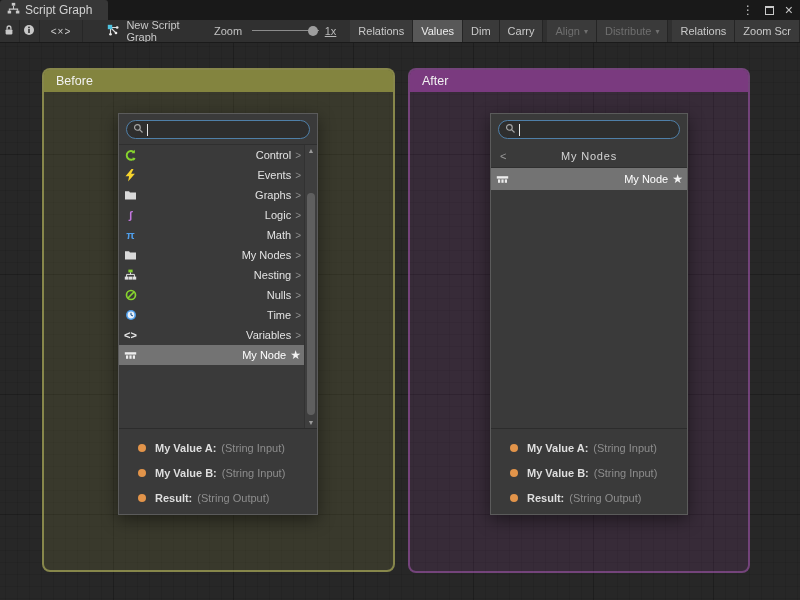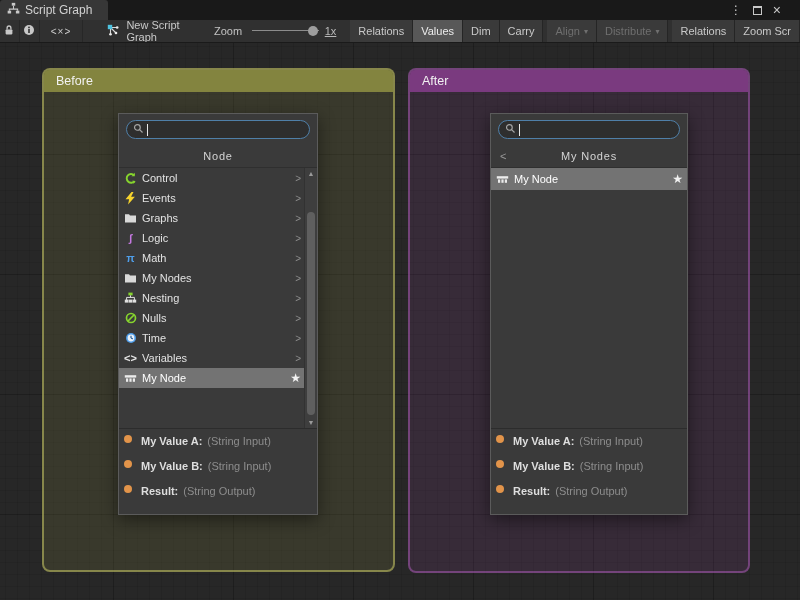--- a/index.html
+++ b/index.html
@@ -1,21 +1,21 @@
 <!DOCTYPE html>
 <html><head>
 <meta charset="utf-8">
 <style>
   html,body{margin:0;padding:0;width:800px;height:600px;overflow:hidden;
     background:#191919;font-family:"Liberation Sans",sans-serif;
     -webkit-font-smoothing:antialiased;}
   *{box-sizing:border-box;user-select:none;}
 
   
-  #tabbar{position:absolute;top:0;left:0;right:12px;height:20px;background:#191919;
+  #tabbar{position:absolute;top:0;left:0;right:0;height:20px;background:#191919;
     display:flex;align-items:flex-end;gap:36px;}
   .tab{height:20px;background:#373737;display:flex;align-items:center;gap:5px;
     padding:0 16px 0 7px;border-radius:3px 3px 0 0;color:#d2d2d2;font-size:12px;}
   .winctl{margin-left:auto;display:flex;align-items:center;gap:11px;
     padding-right:7px;color:#c9c9c9;height:20px;}
   .kebab{font-size:12px;line-height:1;}
   .maxbox{width:9px;height:9px;border:1px solid #c9c9c9;border-top-width:2px;}
   .closex{font-size:14px;line-height:1;}
 
   
@@ -68,21 +68,21 @@
     display:flex;flex-direction:column;font-size:11px;color:#e2e2e2;}
   #finder-before{left:118px;top:70px;}
   #finder-after{left:490px;top:70px;width:198px;}
   .searchwrap{padding:6px 7px 5px;}
   .searchfield{height:19px;background:#2e2e2e;border:1px solid #4f7fa8;
     border-radius:10px;display:flex;align-items:center;padding:0 6px;gap:3px;}
   .caret{width:1px;height:12px;background:#e8e8e8;}
   .fheader{height:23px;display:flex;align-items:center;justify-content:center;
     color:#d4d4d4;letter-spacing:.8px;position:relative;}
   .backchev{position:absolute;left:9px;color:#9a9a9a;font-size:11px;letter-spacing:0;}
-  .flist{position:relative;flex:1;border-top:1px solid #2f2f2f;overflow:hidden;}
+  .flist{position:relative;flex:1;border-top:1px solid #2f2f2f;overflow:hidden;text-align:right;}
   .frow{height:20px;display:flex;align-items:center;padding:0 4px;gap:4px;}
   .with-scroll .frow{padding-right:16px;}
   #finder-after .frow{height:22px;}
   .frow.sel{background:#737373;color:#fff;}
   .ficon{width:15px;display:flex;justify-content:center;align-items:center;}
   .flabel{flex:1;white-space:nowrap;}
   .fchev{color:#8d8d8d;font-size:10px;}
   .fstar{color:#f2f2f2;font-size:12px;}
   .tg{font-weight:bold;font-size:11px;line-height:1;}
   .tg.it{font-style:italic;}
@@ -91,21 +91,21 @@
   .fscroll{position:absolute;top:0;right:0;bottom:0;width:13px;background:#3e3e3e;
     border-left:1px solid #323232;display:flex;flex-direction:column;align-items:center;}
   .sbtn{height:11px;width:100%;display:flex;align-items:center;justify-content:center;
     color:#9a9a9a;font-size:7px;}
   .strack{flex:1;width:100%;position:relative;}
   .sthumb{position:absolute;left:2px;right:2px;top:14%;bottom:2px;background:#5f5f5f;
     border-radius:4px;}
 
   
   .fports{border-top:1px solid #2c2c2c;padding:6px 0 4px;}
-  .prow{height:25px;display:flex;gap:9px;padding-left:5px;}
+  .prow{height:25px;display:flex;align-items:center;gap:9px;padding-left:19px;}
   .pdot{width:8px;height:8px;border-radius:50%;background:#e2944a;flex:none;}
   .plabel{font-weight:bold;color:#dedede;}
   .ptype{color:#8d8d8d;margin-left:-4px;}
 </style>
 </head>
 <body>
 
 <div id="tabbar">
   <div class="tab">
     <span><svg width="13" height="13" viewBox="0 0 12 12">
@@ -207,23 +207,20 @@
   <div class="finder" id="finder-before">
     <div class="searchwrap">
       <div class="searchfield">
         <span><svg width="11" height="11" viewBox="0 0 12 12">
               <circle cx="4.8" cy="4.8" r="3.1" fill="none" stroke="#a5a5a5" stroke-width="1.3"></circle>
               <line x1="7.2" y1="7.2" x2="10.4" y2="10.4" stroke="#a5a5a5" stroke-width="1.3"></line>
             </svg></span>
         <span class="caret"></span>
       </div>
     </div>
-    <div class="fheader">
-      <span>Node</span>
-    </div>
     <div class="flist with-scroll" id="before-list">
       <div class="frow">
           <span class="ficon">
             <svg width="13" height="13" viewBox="0 0 13 13">
               <path d="M10.2 3.2A4.4 4.4 0 1 0 10.6 9" fill="none" stroke="#86d42e" stroke-width="1.9"></path>
               <path d="M10.8 0.8v3.4H7.4z" fill="#86d42e"></path>
               <path d="M11.6 9.8 8.4 8.6l1 3.2z" fill="#86d42e"></path>
             </svg>
           </span>
           <span class="flabel">Control</span>

